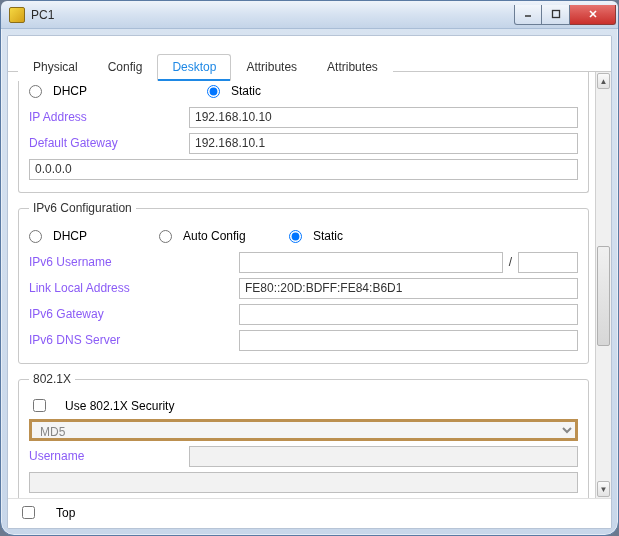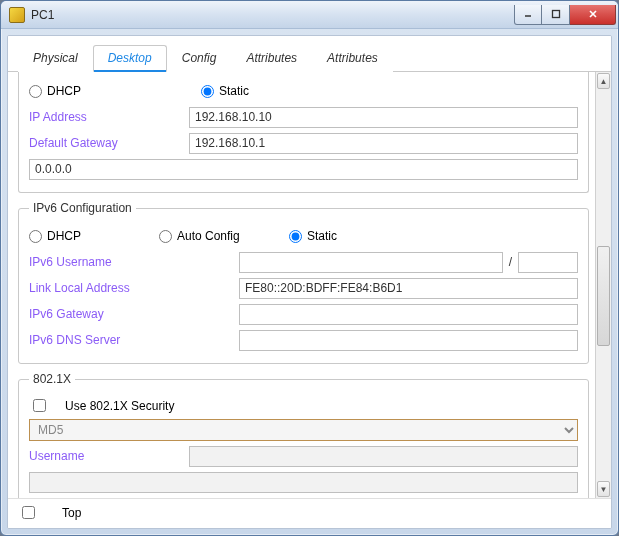--- a/index.html
+++ b/index.html
@@ -10,21 +10,21 @@
     background: #6b7a8f;
     width: 619px;
     height: 536px;
     overflow: hidden;
   }
   .window {
     width: 619px;
     height: 536px;
     background: linear-gradient(to bottom, #d9e4f1 0%, #c8d7ea 100%);
     border: 1px solid #5a7aa3;
-    border-radius: 6px;
+    border-radius: 14px;
     display: flex;
     flex-direction: column;
     box-shadow: inset 0 0 0 1px rgba(255,255,255,0.5);
   }
   .titlebar {
     height: 28px;
     display: flex;
     align-items: center;
     padding: 0 0 0 8px;
     background: linear-gradient(to bottom, #eef3fa 0%, #d6e2f1 50%, #c4d4e8 100%);
@@ -83,23 +83,22 @@
     border-bottom:1px solid #c9c9c9;
     gap:0;
   }
   .tab {
     padding:5px 14px 6px 14px;
     color:#333;
     cursor:pointer;
     border:1px solid transparent;
     border-bottom:none;
     position:relative;
-    top:1px;
-    background:#fff;
-    font-style:italic;
+    top:10px;
+    background:#fff;
   }
   .tab.active {
     color:#1e88e5;
     border:1px solid #c9c9c9;
     border-bottom:1px solid #fff;
     border-top:1px solid #c9c9c9;
     border-radius:3px 3px 0 0;
   }
   .tab.active::after{
     content:"";
@@ -169,38 +168,38 @@
     font-family:inherit;
     font-size:12px;
     background:#fff;
     color:#333;
   }
   input[type=text]:disabled{
     background:#f2f2f2;
     color:#777;
   }
   .radio-row{display:flex;gap:30px;align-items:center;}
-  .radio-item{display:flex;align-items:center;gap:5px;cursor:pointer;}
+  .radio-item{display:flex;align-items:center;gap:11px;cursor:pointer;}
   .radio-item input{margin:0;}
   .slash{margin:0 6px;color:#333;}
   input.prefix{width:60px;flex:none;}
   .check-row{display:flex;align-items:center;gap:16px;margin:4px 0;}
   select.combo{
     flex:1;height:22px;
-    border:1px solid #a16207;
+    border:3px solid #a16207;
     background:#f2f2f2;
     font-family:inherit;font-size:12px;
     color:#555;
     padding:2px 4px;
   }
   .footer{
     padding:4px 10px 6px 10px;
     background:#fff;
     border-top:1px solid #e0e0e0;
-    display:flex;align-items:center;gap:24px;
+    display:flex;align-items:center;gap:18px;
   }
   .section-bare{
     border:1px solid #c9c9c9;
     border-top:none;
     border-radius:0 0 3px 3px;
     margin:-8px 2px 8px 2px;
     padding:6px 10px 8px 10px;
   }
 </style>
 </head>
@@ -226,22 +225,22 @@
             <line x1="2" y1="2" x2="8" y2="8" stroke="#fff" stroke-width="1.6"></line>
             <line x1="8" y1="2" x2="2" y2="8" stroke="#fff" stroke-width="1.6"></line>
           </svg>
         </div>
     </div>
   </div>
 
   <div class="client">
     <div class="tabs">
       <div class="tab">Physical</div>
+      <div class="tab">Config</div>
       <div class="tab active">Desktop</div>
-      <div class="tab">Config</div>
       <div class="tab">Attributes</div>
       <div class="tab">Attributes</div>
     </div>
 
     <div class="content-wrap">
       <div class="content">
 
         <div class="section-bare">
           <div class="row radio-row" style="gap:120px">
             <label class="radio-item">

